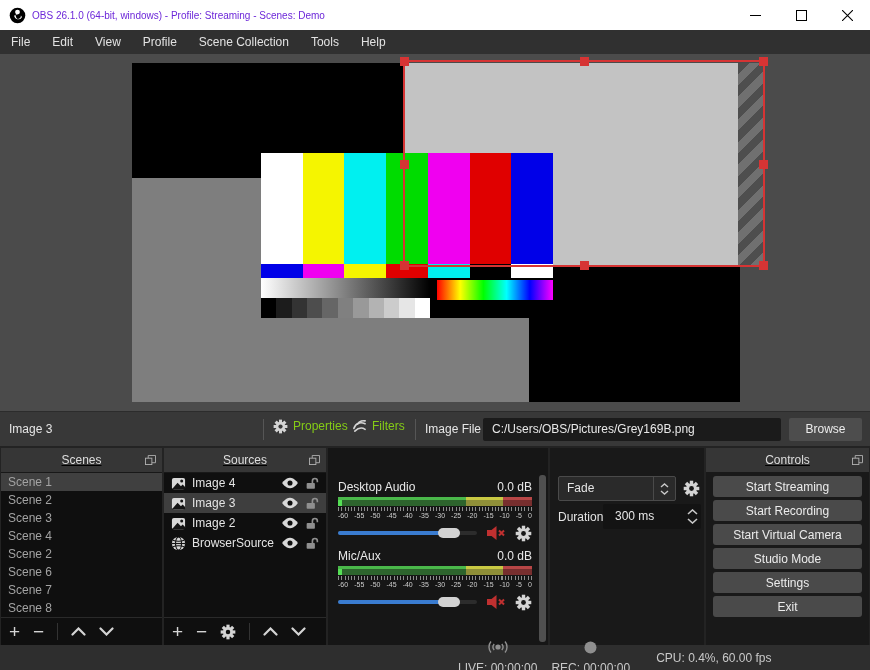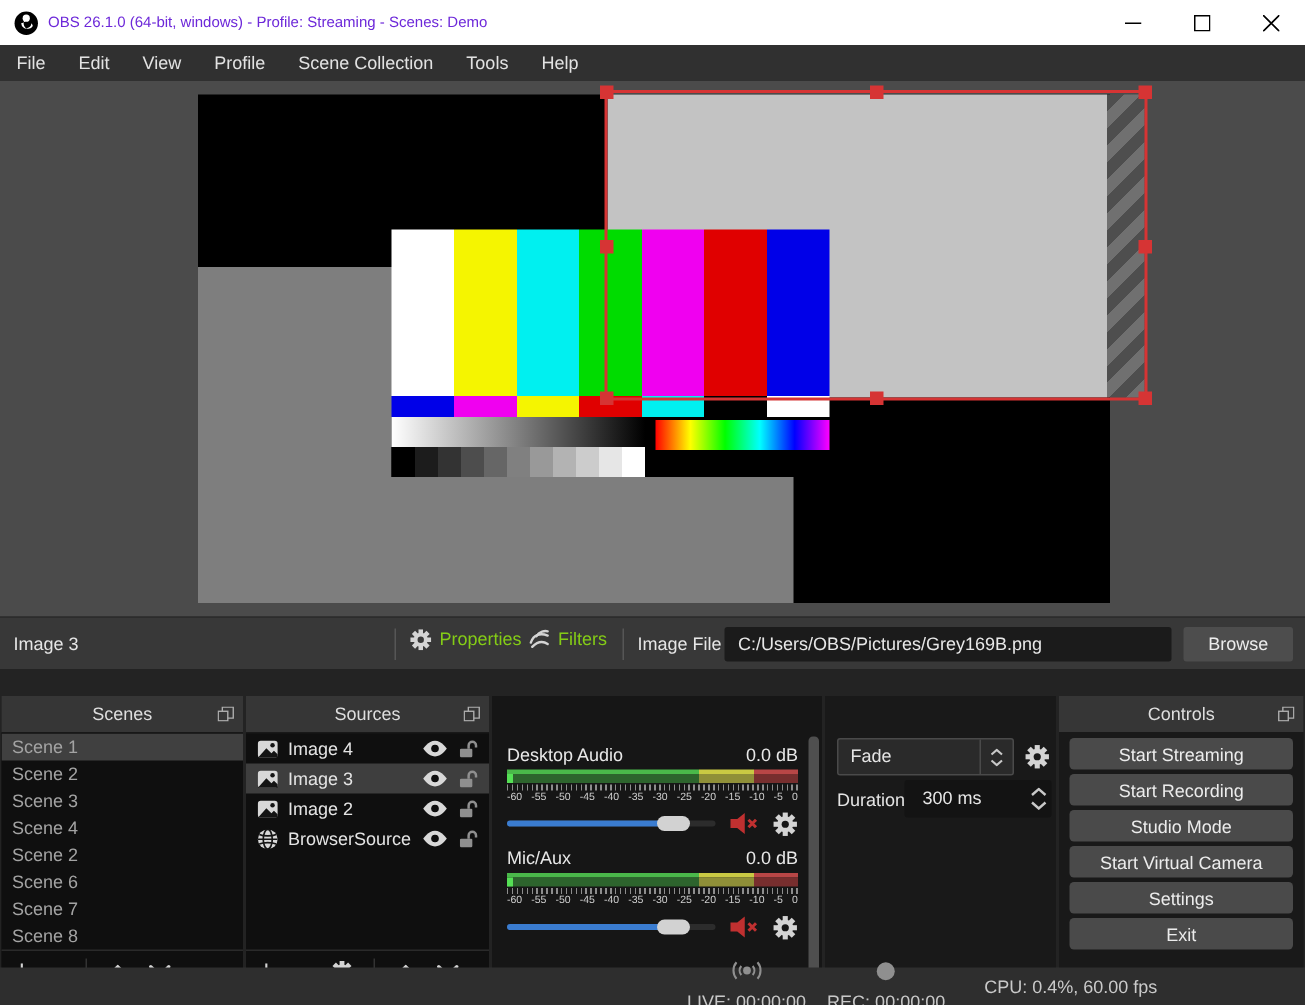--- a/index.html
+++ b/index.html
@@ -52,21 +52,21 @@
   .st-sep { position:absolute; top:7px; width:1px; height:21px; background:#565656; }
   .st-btn { position:absolute; top:7px; height:21px; display:flex; align-items:flex-start; gap:5px; font-size:12px; color:#84cc16; }
   .st-filelabel { position:absolute; left:425px; top:10px; font-size:12px; color:#e6e6e6; }
   .st-input { position:absolute; left:483px; top:6px; width:298px; height:23px; background:#1b1b1b; border-radius:2px;
               line-height:23px; padding-left:9px; font-size:12px; color:#e8e8e8; }
   .st-browse { position:absolute; left:789px; top:6px; width:73px; height:23px; background:#4d4d4d; border-radius:2px;
                font-size:12px; color:#ececec; text-align:center; line-height:23px; }
 
   
   .docks { position:absolute; left:0; top:446px; width:870px; height:199px; background:#232323; }
-  .panel { position:absolute; top:18px; height:197px; background:#181818; }
+  .panel { position:absolute; top:2px; height:197px; background:#181818;text-decoration:underline; }
   .panel-header { position:relative; height:24px; background:#363636; text-align:center; font-size:12px; color:#dedede; line-height:24px; }
   .float-icon { position:absolute; right:6px; top:7px; }
   #panel-scenes { left:1px; width:161px; }
   #panel-sources { left:164px; width:162px; }
   #panel-mixer { left:328px; width:220px; background:#161616; }
   #panel-transitions { left:550px; width:154px; background:#191919; }
   #panel-controls { left:706px; width:163px; background:#191919; }
 
   .list { position:absolute; left:0; top:25px; right:0; bottom:28px; background:#0f0f0f; overflow:hidden; }
   .list-row { height:18px; line-height:18px; padding-left:7px; font-size:12px; color:#a3a3a3; }
@@ -501,22 +501,22 @@
         <svg class="float-icon" width="11" height="10" viewBox="0 0 12 11">
           <g fill="none" stroke="#b0b0b0">
               <rect x="0.5" y="3.5" width="7" height="7"></rect>
               <path d="M3.5 3.5 V0.5 H11.5 V8.5 H7.5"></path>
             </g>
         </svg>
       </div>
       <div class="ctrl-buttons" id="ctrl-buttons">
           <div class="ctrl-btn">Start Streaming</div>
           <div class="ctrl-btn">Start Recording</div>
+          <div class="ctrl-btn">Start Virtual Camera</div>
           <div class="ctrl-btn">Studio Mode</div>
-          <div class="ctrl-btn">Start Virtual Camera</div>
           <div class="ctrl-btn">Settings</div>
           <div class="ctrl-btn">Exit</div>
         </div>
     </div>
   </div>
 
   <div class="statusbar">
     <div style="width:458px"></div>
     <div class="sb-item">
       <svg width="22" height="14" viewBox="0 0 22 14">

